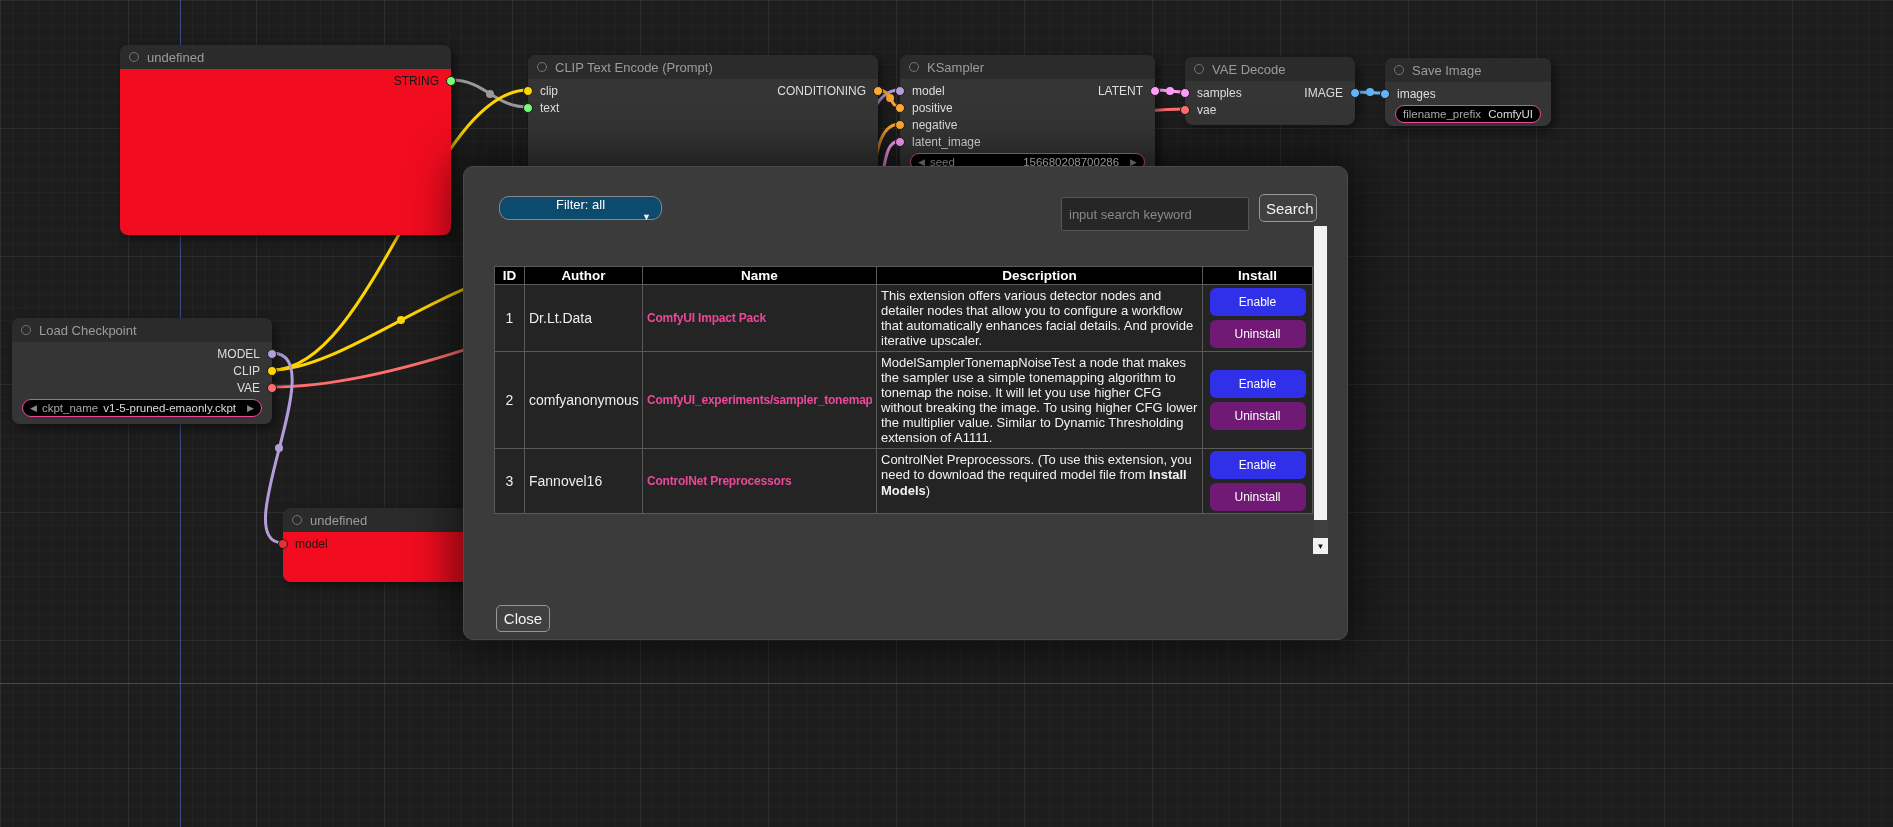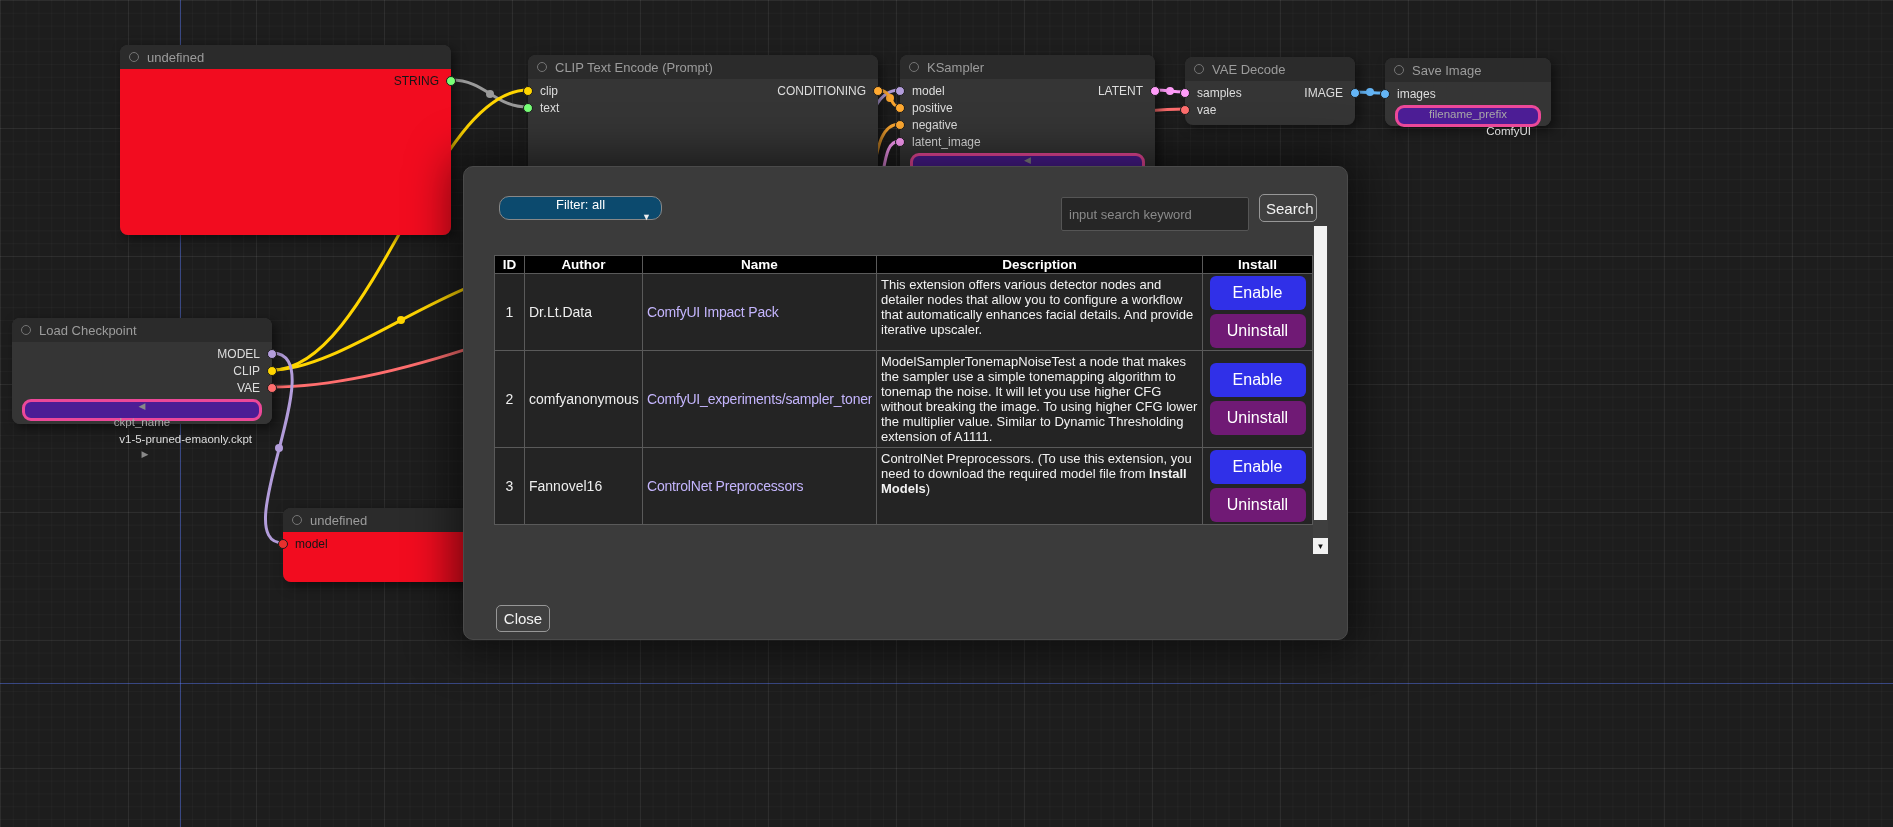--- a/index.html
+++ b/index.html
@@ -27,44 +27,44 @@
   .node.red .node-body{background:#f20c1f;}
   .row{position:relative;height:17px;display:flex;align-items:center;justify-content:space-between;font-size:12px;color:#ddd;padding:0 12px;}
   .node.red .row{color:#161616;}
   .plabel{white-space:nowrap;}
   .pdot{position:absolute;top:50%;transform:translateY(-50%);width:10px;height:10px;border-radius:50%;border:1px solid #1c1c1c;box-sizing:border-box;}
   .pdot.in{left:-5px;}
   .pdot.out{right:-5px;}
   .c-model{background:#b39ddb}.c-clip{background:#ffd500}.c-vae{background:#ff6e6e}
   .c-cond{background:#ffa931}.c-latent{background:#ff9cf9}.c-image{background:#64b5f6}
   .c-string{background:#77ff77}.c-error{background:#e8302e}
-  .widget{height:16px;margin:3px 10px;background:#4c1d95;border:3px solid #ec4899;border-radius:9px;display:flex;align-items:center;font-size:11.5px;color:#a8a8a8;padding:0 7px;gap:5px;flex-direction:column;}
+  .widget{height:16px;margin:3px 10px;background:#000000;border:1px solid #ec4899;border-radius:9px;display:flex;align-items:center;font-size:11.5px;color:#a8a8a8;padding:0 7px;gap:5px;}
   .widget .wvalue{margin-left:auto;color:#ddd;white-space:nowrap;}
   .widget .arrow{color:#888;font-size:9px;line-height:1;}
   .widget .arrow.right{margin-left:6px;}
 
   .modal{position:absolute;left:463px;top:166px;width:885px;height:474px;background:#3b3b3b;border:1px solid #4a4a4a;border-radius:10px;z-index:10;box-shadow:0 0 45px 10px rgba(0,0,0,.55);box-sizing:border-box;}
   .filter{position:absolute;left:35px;top:29px;width:163px;height:24px;background:#0c4a6e;border:1px solid #888;border-radius:10px;color:#fff;font-size:13px;display:flex;align-items:center;padding:0 10px;box-sizing:border-box;cursor:pointer;flex-direction:column;}
   .filter .caret{margin-left:auto;font-size:9px;color:#eee;}
   .search-input{position:absolute;left:597px;top:30px;width:188px;height:23px;box-sizing:border-box;background:#262626;border:1px solid #555;color:#ccc;font-size:13px;padding:16px 7px;border-radius:2px;outline:none;}
   .search-input::placeholder{color:#8a8a8a;}
   .btn-gray{background:#404040;border:1px solid #979797;border-radius:5px;color:#f2f2f2;font-size:15px;font-family:inherit;cursor:pointer;}
   .search-btn{position:absolute;left:795px;top:27px;width:58px;height:28px;}
   .close-btn{position:absolute;left:32px;top:438px;width:54px;height:27px;}
 
   .grid-wrap{position:absolute;left:30px;top:59px;width:833px;height:328px;display:flex;align-items:center;}
   table.nodes-table{border-collapse:collapse;table-layout:fixed;width:818px;}
   .nodes-table th{background:#000;color:#fff;font-size:13.5px;font-weight:bold;height:17px;border:1px solid #5a5a5a;padding:0;}
   .nodes-table td{border:1px solid #5a5a5a;background:#242424;color:#eee;font-size:14px;padding:2px 4px;vertical-align:middle;}
   td.cell-id{text-align:center;}
-  td.cell-name .link{font-weight:normal;color:#c4b5fd;font-size:14px;letter-spacing:-0.2px;white-space:nowrap;overflow:hidden;cursor:pointer;}
+  td.cell-name .link{font-weight:bold;color:#ec4899;font-size:12px;letter-spacing:-0.2px;white-space:nowrap;overflow:hidden;cursor:pointer;}
   td.cell-desc{font-size:13px;line-height:1.16;vertical-align:top;color:#f2f2f2;padding:3px 4px;}
   td.cell-install{padding:2px;}
   .install-btns{display:flex;flex-direction:column;gap:4px;align-items:center;}
-  .install-btns button{width:96px;height:34px;border:none;border-radius:6px;color:#fff;font-size:16px;font-family:inherit;cursor:pointer;}
+  .install-btns button{width:96px;height:28px;border:none;border-radius:6px;color:#fff;font-size:12px;font-family:inherit;cursor:pointer;}
   .btn-enable{background:#3030e8;}
   .btn-uninstall{background:#701a75;}
 
   .vscroll{width:15px;height:328px;background:#3f3f3f;position:relative;flex:none;}
   .vthumb{position:absolute;left:1px;right:1px;top:0;height:294px;background:#f2f2f2;}
   .vbtn-down{position:absolute;left:0;right:0;bottom:0;height:16px;background:#f2f2f2;color:#111;font-size:8px;display:flex;align-items:center;justify-content:center;cursor:pointer;}
 </style>
 </head>
 <body>
 

